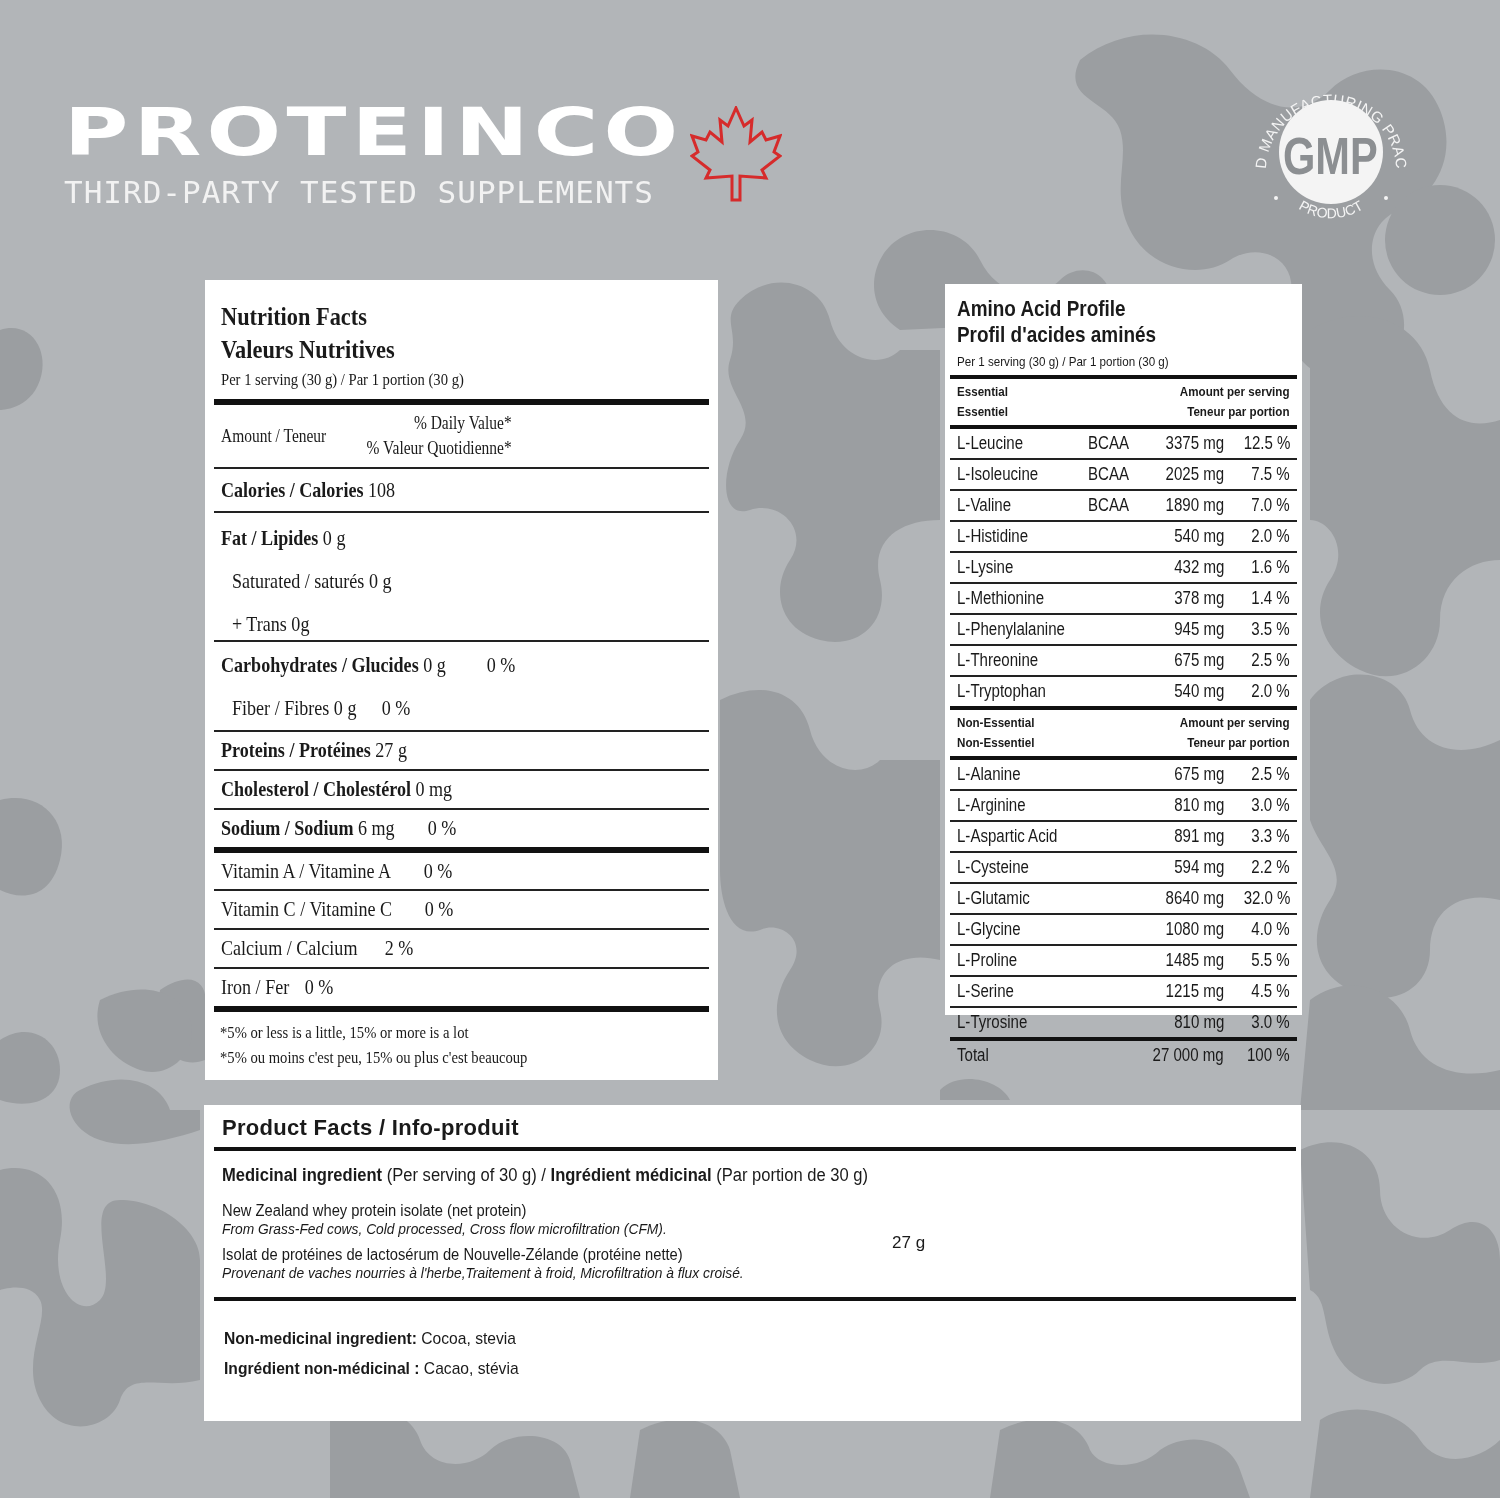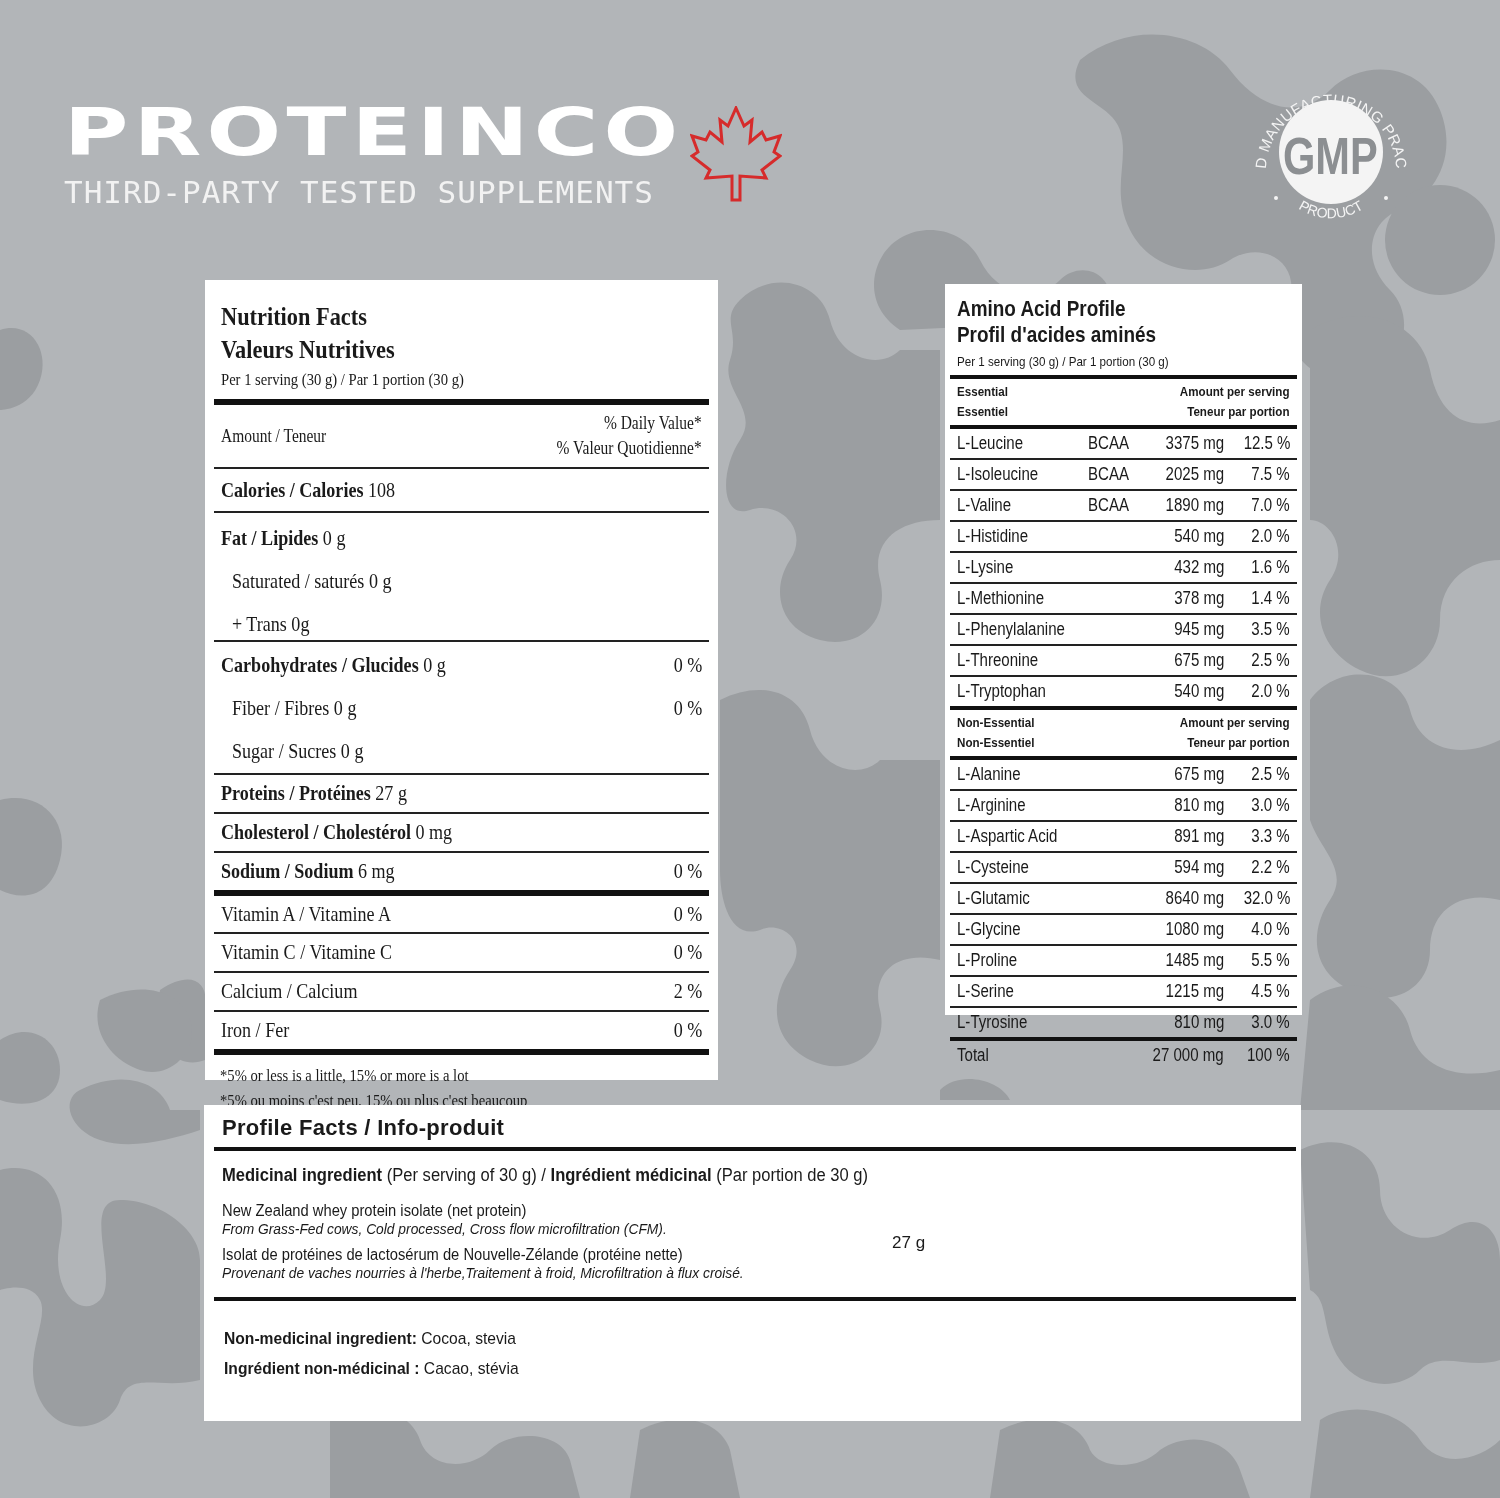--- a/index.html
+++ b/index.html
@@ -13,21 +13,21 @@
 
   .panel{position:absolute;background:#fff;}
   
   #nf{left:205px;top:280px;width:513px;height:800px;}
   .nf-inner{position:absolute;left:9px;right:9px;top:0;font-family:Liberation Serif, serif;}
   .nf-title{font-weight:bold;font-size:26px;line-height:33px;margin:20px 0 0 7px;transform:scaleX(.86);transform-origin:left;}
   .nf-serving{font-size:17px;margin:4px 0 0 7px;transform:scaleX(.86);transform-origin:left;white-space:nowrap;}
   .rule-thick{height:6px;background:#111;}
   .rule-thin{height:2px;background:#222;}
   .rule-med{height:4px;background:#111;}
-  .nf-row{display:flex;justify-content:space-between;align-items:center;padding:0 7px;white-space:nowrap;}
+  .nf-row{display:flex;justify-content:flex-start;align-items:center;padding:0 7px;white-space:nowrap;}
   .nf-row .l{font-size:21px;transform:scaleX(.86);transform-origin:left;}
   .nf-row .r{font-size:21px;transform:scaleX(.86);transform-origin:right;}
   .ind{padding-left:18px;margin-top:12px;}
   .nf-head .l{font-size:18px;}
   .nf-head .r{font-size:18px;text-align:right;line-height:25px;}
   .foot{font-size:17px;line-height:25px;padding:8px 7px 0;transform:scaleX(.86);transform-origin:left;white-space:nowrap;}
 
   
   #aa{left:945px;top:284px;width:357px;height:731px;}
   .aa-inner{position:absolute;left:5px;right:5px;top:0;}
@@ -137,23 +137,20 @@
     <div class="rule-thin"></div>
     <div style="padding:8px 0 6px">
       <div class="nf-row" style="height:31px">
           <span class="l"><b>Carbohydrates / Glucides</b> <span>0 g</span></span>
           <span class="r">0 %</span>
         </div>
       <div class="nf-row ind" style="height:31px">
           <span class="l">Fiber / Fibres 0 g</span>
           <span class="r">0 %</span>
         </div>
-      <div class="nf-row ind" style="height:31px">
-          <span class="l">Sugar / Sucres 0 g</span>
-        </div>
     </div>
     <div class="rule-thin"></div>
     <div class="nf-row" style="height:37px">
         <span class="l"><b>Proteins / Protéines</b> <span>27 g</span></span>
       </div>
     <div class="rule-thin"></div>
     <div class="nf-row" style="height:37px">
         <span class="l"><b>Cholesterol / Cholestérol</b> <span>0 mg</span></span>
       </div>
     <div class="rule-thin"></div>
@@ -343,21 +340,21 @@
     <div class="aa-row" style="height:32px">
       <span class="n">Total</span>
       <span class="m">27 000 mg</span>
       <span class="p">100 %</span>
     </div>
   </div>
 </div>
 
 <div class="panel" id="pf">
   <div class="pf-inner">
-    <div class="pf-title">Profile Facts / Info-produit</div>
+    <div class="pf-title">Product Facts / Info-produit</div>
     <div class="rule-med" style="margin-top:6px"></div>
     <div class="pf-sub"><b>Medicinal ingredient</b><span> (Per serving of 30 g) / </span><b>Ingrédient médicinal</b><span> (Par portion de 30 g)</span></div>
     <div style="margin-top:16px">
       <div class="pf-line">New Zealand whey protein isolate (net protein)</div>
       <div class="pf-line it">From Grass-Fed cows, Cold processed, Cross flow microfiltration (CFM).</div>
     </div>
     <div style="margin-top:9px">
       <div class="pf-line">Isolat de protéines de lactosérum de Nouvelle-Zélande (protéine nette)</div>
       <div class="pf-line it">Provenant de vaches nourries à l'herbe,Traitement à froid, Microfiltration à flux croisé.</div>
     </div>

